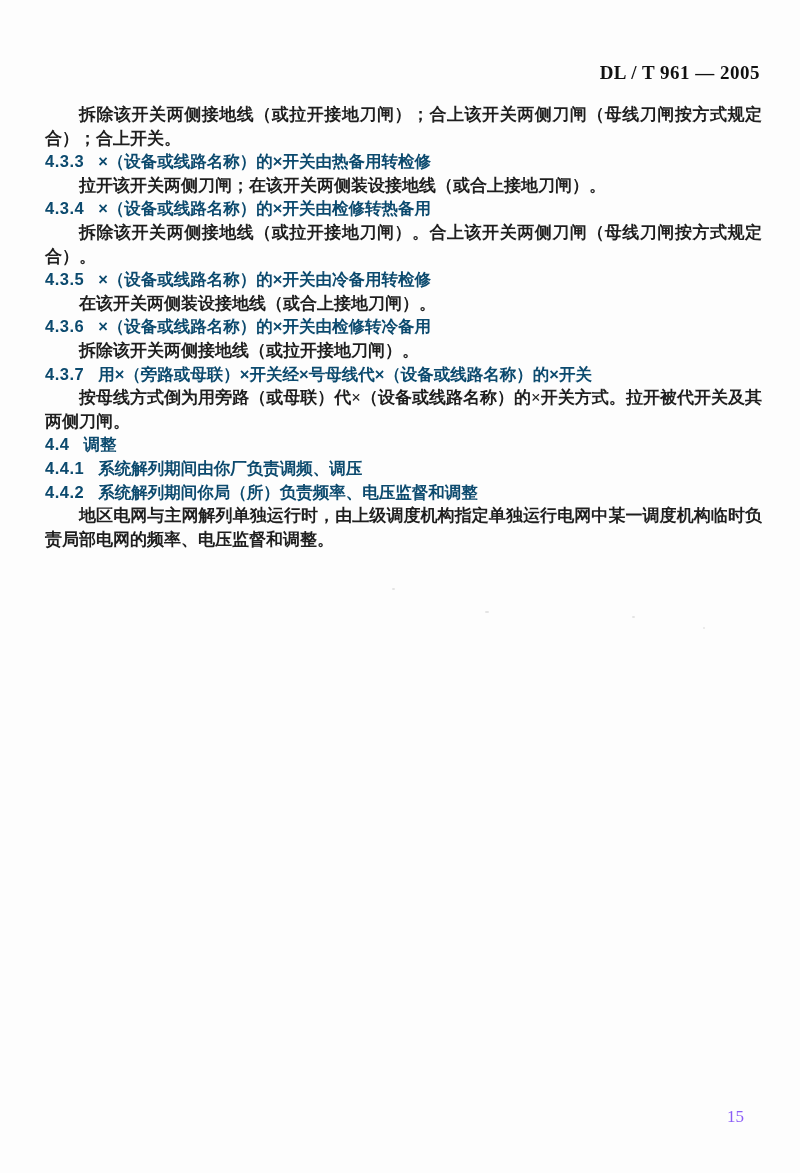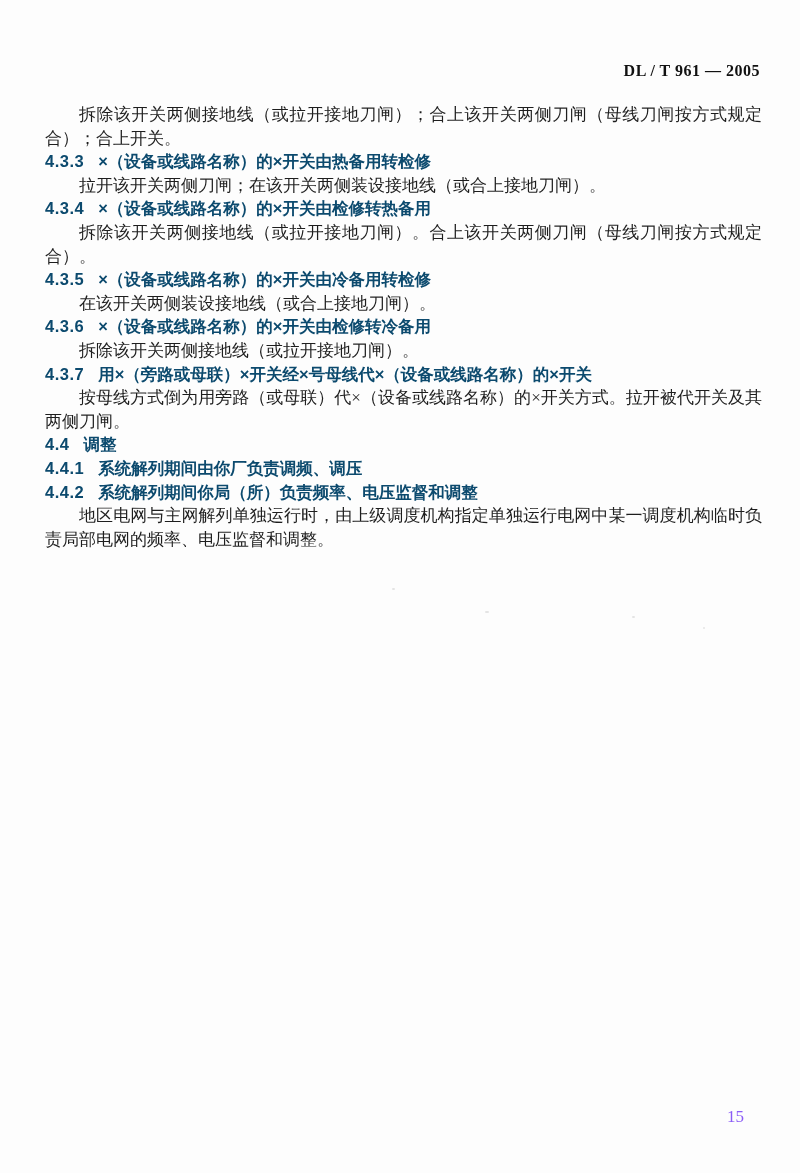--- a/index.html
+++ b/index.html
@@ -13,41 +13,42 @@
     background: #fdfdfd;
     overflow: hidden;
     color: #1b1b1b;
     font-family: "Liberation Serif", serif;
   }
 
   .header-code {
     position: absolute;
     top: 62px;
     right: 40px;
-    font-size: 16px;
+    font-size: 19px;
     font-weight: bold;
     letter-spacing: 0.5px;
     color: #111;
     font-family: "Liberation Serif", serif;
   }
 
   .content {
     position: absolute;
     top: 103px;
     left: 45px;
     width: 717px;
     font-size: 17px;
     line-height: 23.6px;
     text-align: justify;
   }
 
   .para {
     margin: 0;
     text-indent: 2em;
     color: #1e1e1e;
+    font-weight: bold;
   }
 
   .heading {
     margin: 0;
     font-weight: bold;
     color: #0c4a6e;
     font-family: "Liberation Sans", sans-serif;
     font-size: 16.5px;
     text-align: left;
   }

